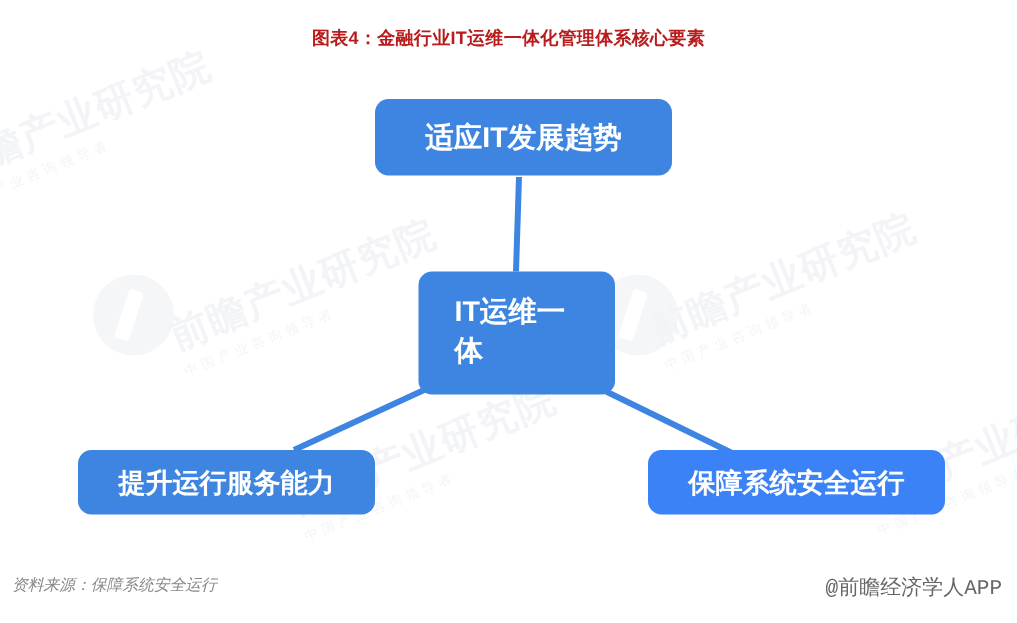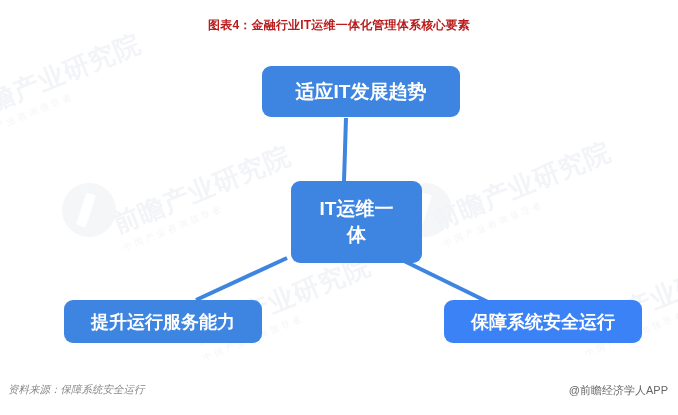--- a/index.html
+++ b/index.html
@@ -83,26 +83,25 @@
     z-index: 1;
   }
 
   
   .node {
     position: absolute;
     border-radius: 9px;
     display: flex;
     align-items: center;
     justify-content: center;
-    text-align: center;
+    text-align: left;
     color: #ffffff;
     font-weight: bold;
     z-index: 2;
     box-sizing: border-box;
-    margin-left: 12px;
   }
   #node-top {
     left: 250px;
     top: 66px;
     width: 198px;
     height: 51px;
     font-size: 19px;
   }
   #node-center {
     left: 279px;
@@ -135,23 +134,24 @@
     top: 383px;
     font-size: 10.5px;
     font-style: italic;
     color: #888888;
     z-index: 3;
   }
   #footer-brand {
     position: absolute;
     right: 10px;
     top: 383px;
-    font-size: 11px;
+    font-size: 14px;
     color: #666666;
     z-index: 3;
+    font-family: Liberation Mono, monospace;
   }
 </style>
 </head>
 <body>
 
 <div id="page">
 
   <div id="watermarks">
     <div class="wm-circle" style="left:62px; top:183px;"></div>
     <div class="wm-circle" style="left:398px; top:183px;"></div>

